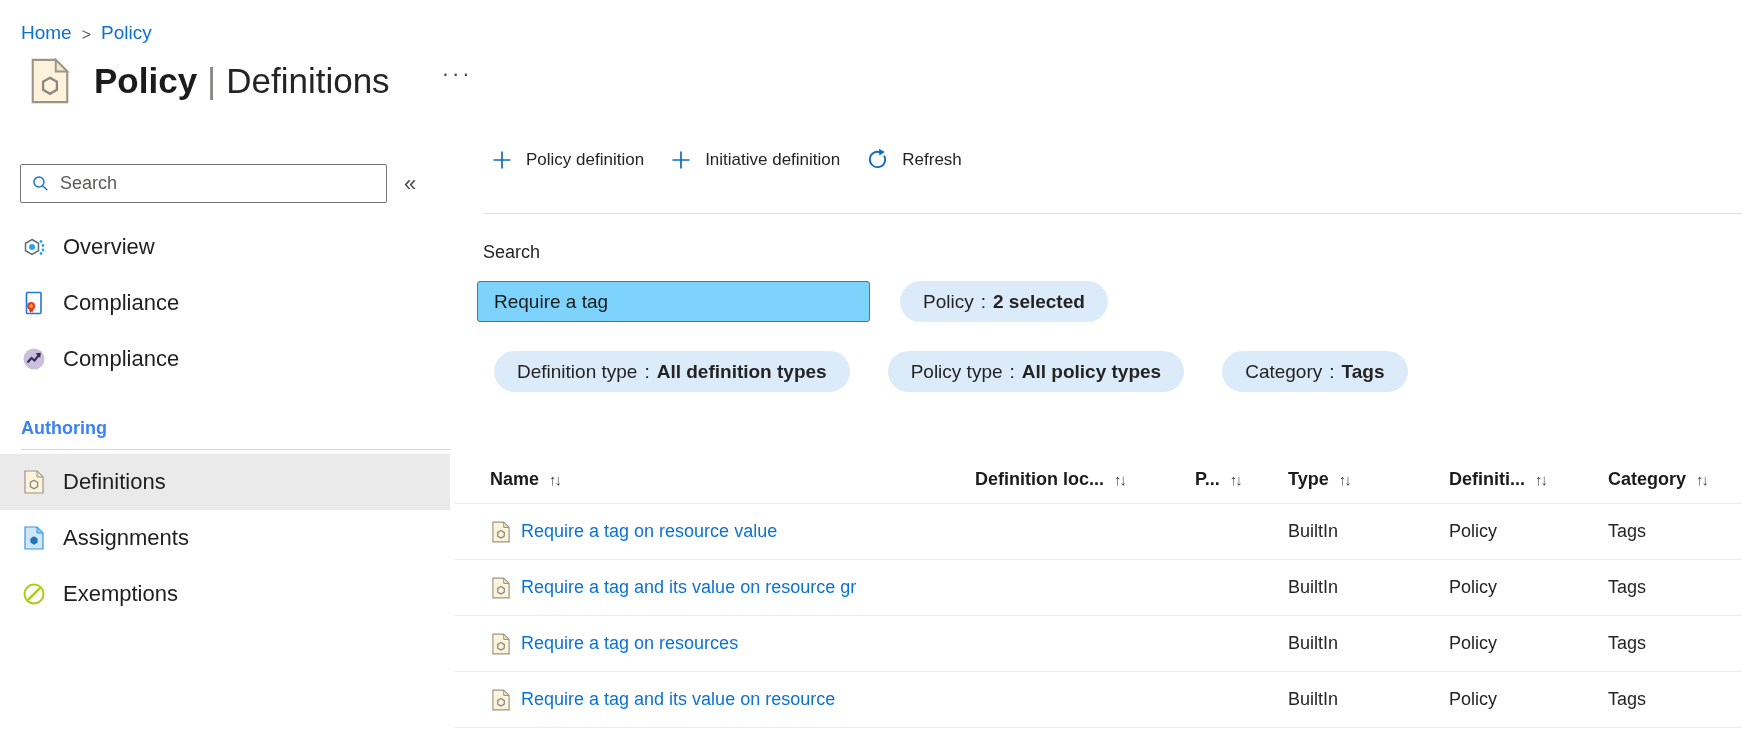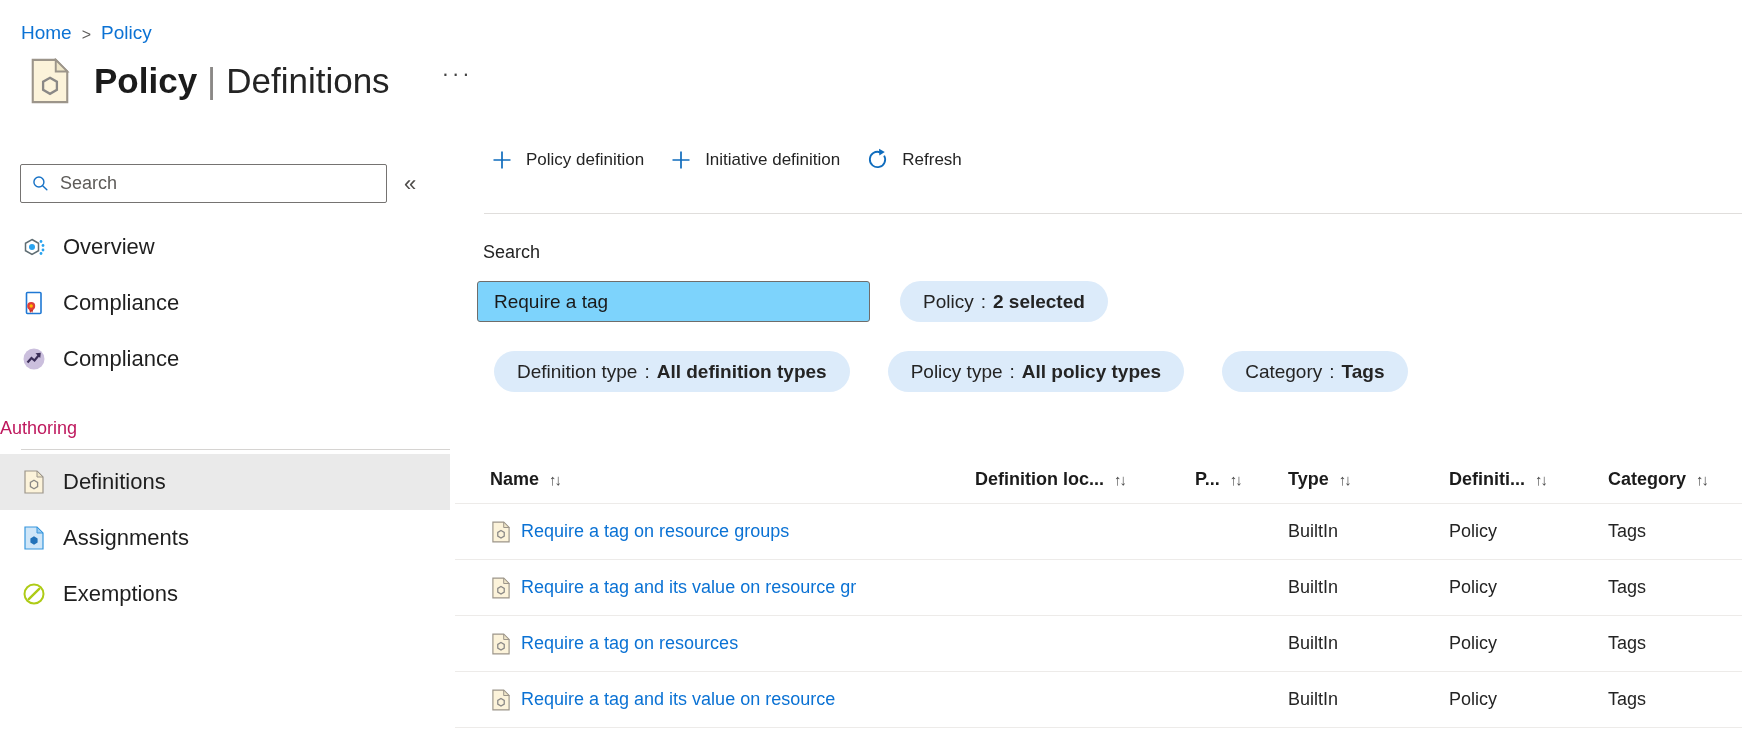--- a/index.html
+++ b/index.html
@@ -26,21 +26,21 @@
   .sidebar { position:absolute; left:0; top:140px; width:450px; height:603px; }
   .sidebar-search { position:absolute; left:20px; top:24px; width:367px; height:39px;
     border:1px solid #757371; border-radius:2px; display:flex; align-items:center; padding:0 10px; gap:9px; background:#fff; }
   .sidebar-search input { border:none; outline:none; flex:1; font-size:18px; font-family:"Liberation Sans",sans-serif; color:#242424; background:transparent; }
   .sidebar-search input::placeholder { color:#5d5b58; }
   .collapse-btn { position:absolute; left:404px; top:31px; font-size:22px; color:#4f4d4b; cursor:pointer; }
   .nav { position:absolute; left:0; top:79px; width:450px; }
   .nav-item { height:56px; display:flex; align-items:center; gap:17px; padding-left:22px; font-size:22px; color:#1f1f1f; cursor:pointer; }
   .nav-item.selected { background:#eaeaea; }
   .nav-icon { width:24px; height:24px; display:flex; align-items:center; justify-content:center; flex:0 0 24px; }
-  .nav-section { margin-top:20px; height:42px; display:flex; align-items:center; font-size:18px; font-weight:400; color:#be185d; }
+  .nav-section { margin-top:20px; height:42px; display:flex; align-items:center; padding-left:21px; font-size:18px; font-weight:700; color:#3b82f6; }
   .nav-divider { border-top:1px solid #d6d4d2; margin-left:21px; margin-bottom:4px; }
   
   .content { position:absolute; left:455px; top:140px; right:0; bottom:0; }
   .toolbar { position:absolute; top:8px; left:36px; display:flex; align-items:center; gap:26px; }
   .toolbar-btn { display:flex; align-items:center; gap:13px; font-size:17px; color:#242424; cursor:pointer; background:none; border:none; font-family:"Liberation Sans",sans-serif; }
   .toolbar-divider { position:absolute; top:73px; left:29px; right:0; border-top:1px solid #e0dedc; }
   .search-label { position:absolute; top:102px; left:28px; font-size:18px; color:#242424; }
   .content-search { position:absolute; top:141px; left:22px; width:393px; height:41px;
     background:#7dd3fc; border:1px solid #6f6d6b; border-radius:3px; font-size:19px; padding:0 16px;
     color:#1a1a1a; font-family:"Liberation Sans",sans-serif; outline:none; }
@@ -247,21 +247,21 @@
       </div>
     </div>
 
     <div class="tr row">
       <div class="name-cell">
         <svg width="18" height="22" viewBox="0 0 20 24">
           <path d="M1 1 H13 L19 7 V23 H1 Z" fill="#fcf3da" stroke="#9c958a" stroke-width="1.3"></path>
           <path d="M13 1 L19 7 H13 Z" fill="#efe6c8" stroke="#9c958a" stroke-width="1.1"></path>
           <polygon points="10,10.3 13.6,12.4 13.6,16.6 10,18.7 6.4,16.6 6.4,12.4" fill="none" stroke="#8a8886" stroke-width="1.4"></polygon>
         </svg>
-        <a>Require a tag on resource groups</a>
+        <a>Require a tag on resource value</a>
       </div>
       <div class="cell"></div>
       <div class="cell"></div>
       <div class="cell">BuiltIn</div>
       <div class="cell">Policy</div>
       <div class="cell">Tags</div>
     </div>
 
     <div class="tr row">
       <div class="name-cell">

